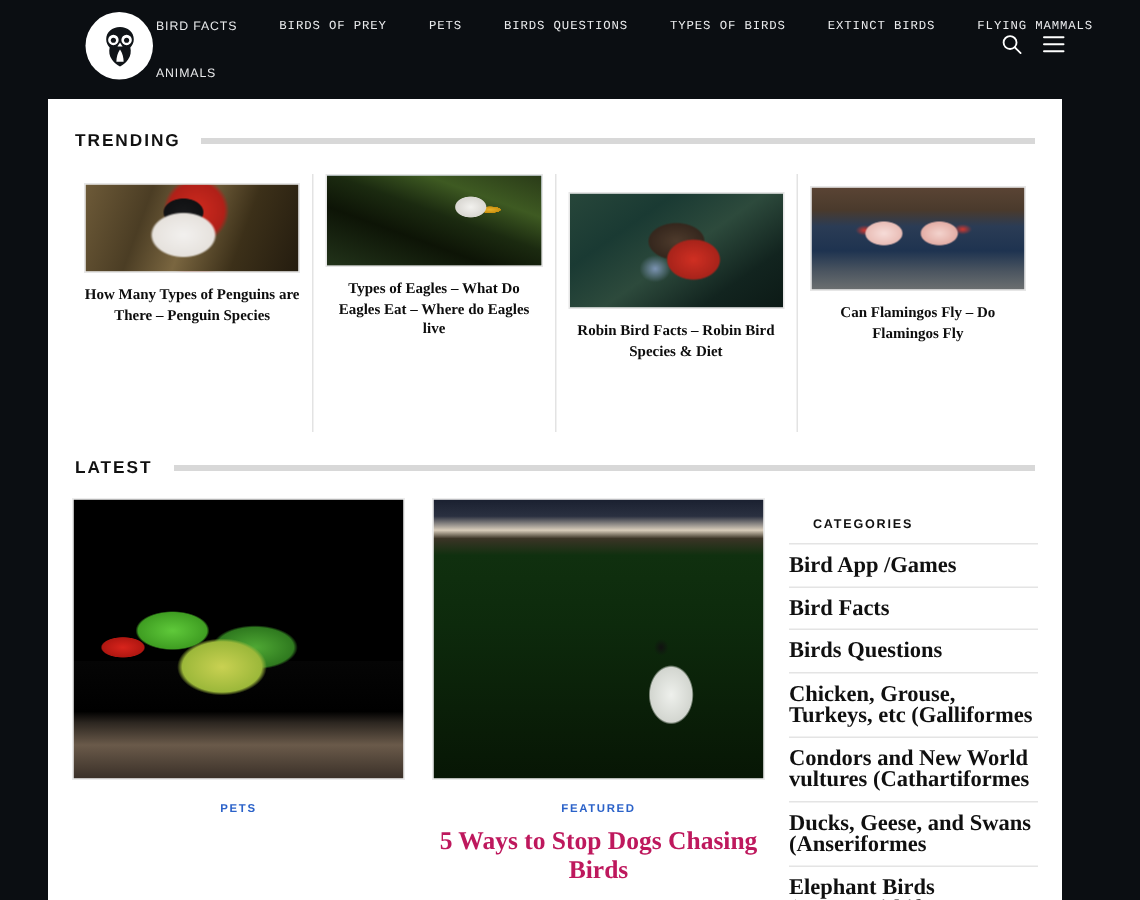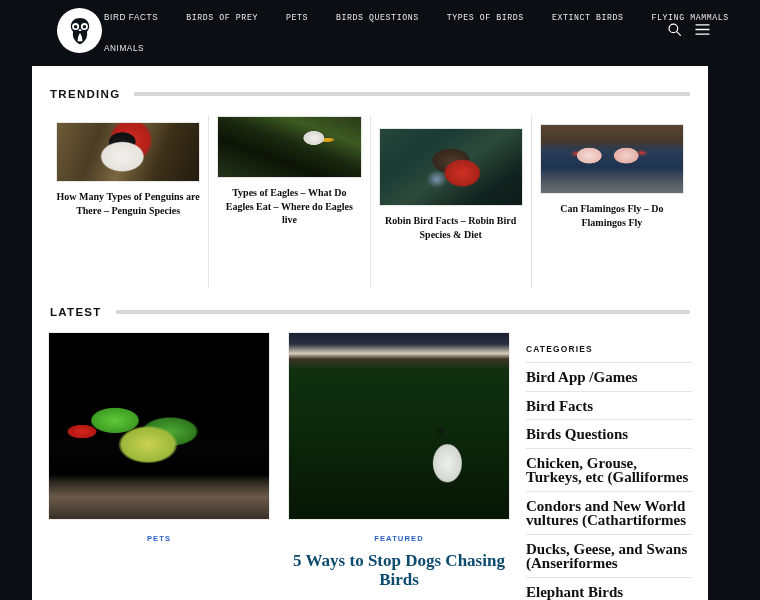--- a/index.html
+++ b/index.html
@@ -165,21 +165,21 @@
   }
   .lcard-kicker {
     margin-top: 14px; text-align: center;
     font-size: 7.6px; font-weight: bold; letter-spacing: 1.1px;
     color: #2b62c9; text-transform: uppercase;
   }
   .lcard-title {
     margin-top: 8px; text-align: center;
     font-family: "Liberation Serif", serif;
     font-weight: bold; font-size: 17px; line-height: 19px;
-    color: #0c4a6e;
+    color: #be185d;
   }
   .lcard-meta {
     margin-top: 10px; text-align: center;
     font-size: 8px; color: #a6a6a6;
   }
   .img-parrot {
     background:
       radial-gradient(ellipse 16% 10% at 30% 47%, #5fc93a 0%, #3f9e22 65%, rgba(0,0,0,0) 70%),
       radial-gradient(ellipse 9% 5% at 15% 53%, #d8241c 0%, #b01711 70%, rgba(0,0,0,0) 75%),
       radial-gradient(ellipse 20% 15% at 45% 60%, #c9d152 0%, #9cb83a 60%, rgba(0,0,0,0) 68%),
@@ -194,20 +194,21 @@
         #1a2030 0%, #2a3040 6%, #d9cdbb 11%, #3b3426 14%,
         #10300f 20%, #0d2a0c 45%, #0a1f08 75%, #071605 100%);
   }
 
   
   .sidebar { width: 182px; padding-top: 12px; }
   .sidebar-title {
     font-size: 8.4px; font-weight: bold; letter-spacing: 1.2px;
     color: #111; text-transform: uppercase;
     padding-bottom: 8px;
+    margin-left: 16px;
   }
   .cat-item {
     border-top: 1px solid #e4e4e4;
     padding: 7px 0 6px 0;
     font-family: "Liberation Serif", serif;
     font-weight: bold;
     font-size: 15px;
     line-height: 14.5px;
     color: #101010;
     cursor: pointer;

